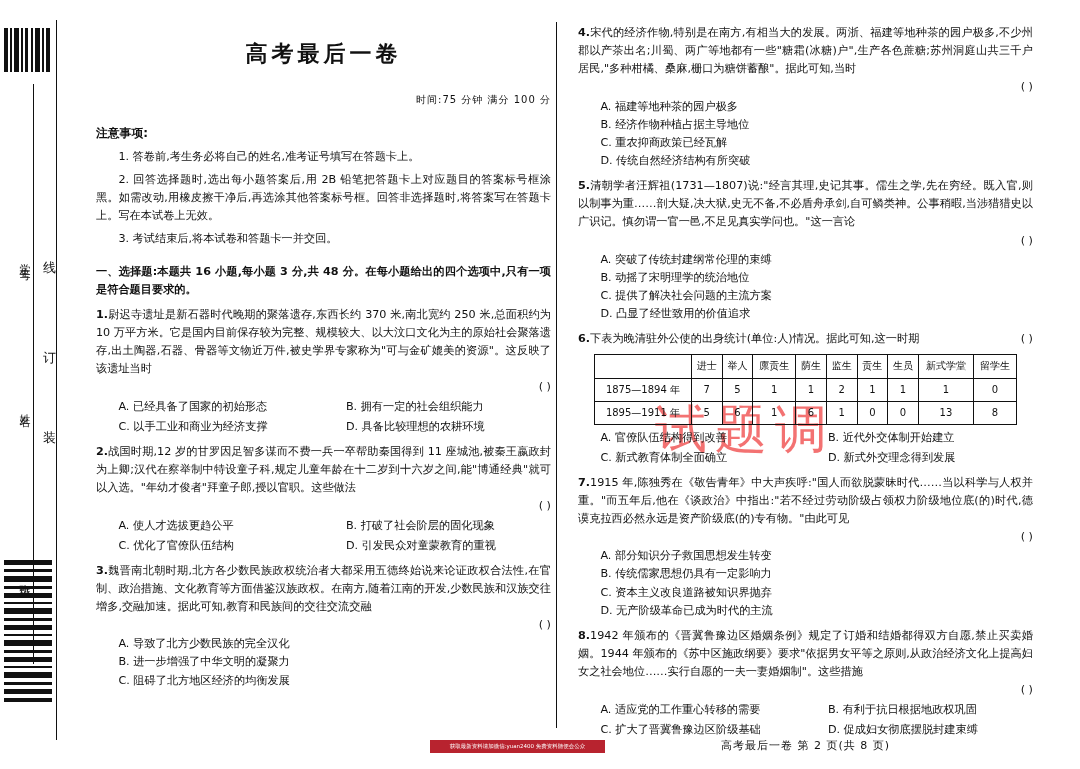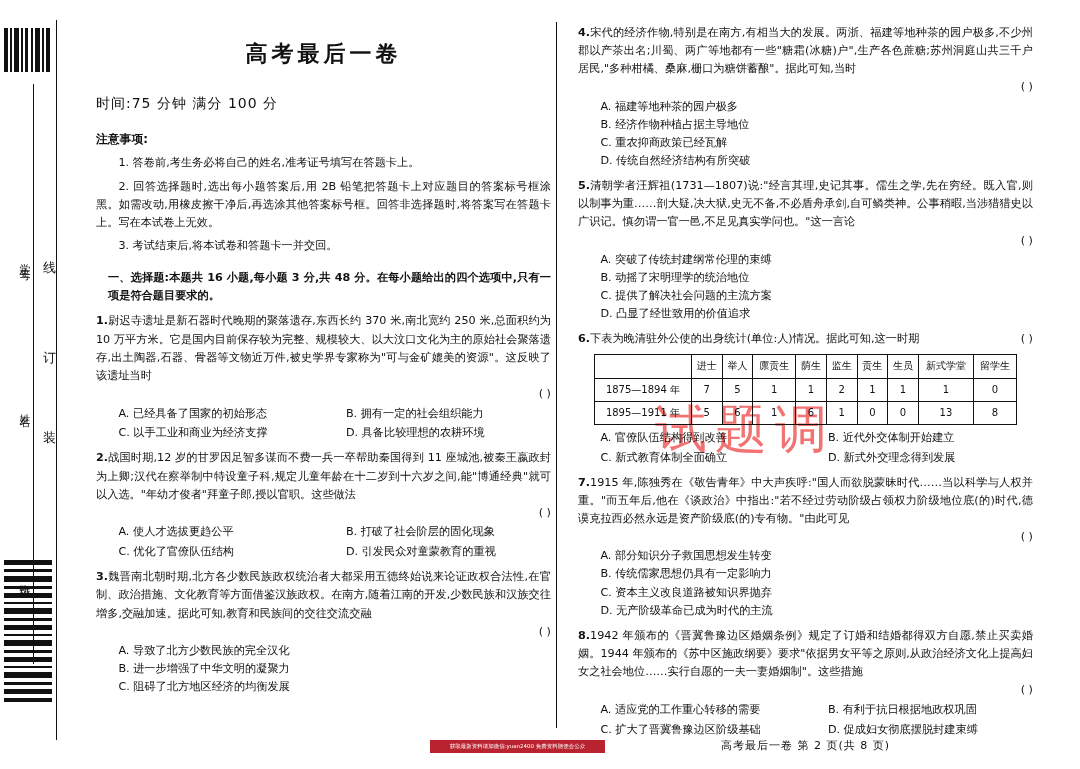--- a/index.html
+++ b/index.html
@@ -24,24 +24,24 @@
   .vt-zhuang{left:40px;top:420px;font-size:13px;letter-spacing:6px;}
 
   
   .col{position:absolute;top:22px;width:455px;height:700px;font-size:11.2px;line-height:1.62;}
   .col-left{left:96px;}
   .col-right{left:578px;}
   .divider{position:absolute;left:556px;top:22px;width:1px;height:706px;background:#111;}
 
   h1.title{font-family:"DejaVu Serif","Liberation Serif",serif;font-size:22px;font-weight:bold;text-align:center;letter-spacing:4px;margin:14px 0 0 0;}
   h2.subject{font-family:"DejaVu Serif","Liberation Serif",serif;font-size:15px;font-weight:bold;text-align:center;letter-spacing:6px;margin:22px 0 0 0;}
-  .timeline{text-align:left;font-size:14px;margin:20px 0 0 0;letter-spacing:1px;}
+  .timeline{text-align:right;font-size:10px;margin:20px 0 0 0;letter-spacing:1px;}
   .notice-title{font-weight:bold;font-size:11.8px;margin:16px 0 4px 0;}
   .notice-item{margin:5px 0 5px 0;text-indent:2em;text-align:justify;}
-  .sec-title{font-weight:bold;margin:14px 0 6px 12px;text-align:justify;}
+  .sec-title{font-weight:bold;margin:14px 0 6px 0;text-align:justify;}
 
   .q{margin:7px 0 3px 0;text-align:justify;position:relative;}
   .q .num{font-weight:bold;}
   .q p{margin:0;text-indent:0;}
   .qbody{text-indent:0;}
   .opts{margin:1px 0 0 0;}
   .optrow{display:flex;margin:1.5px 0;}
   .optrow .o{flex:0 0 50%;padding-left:2em;box-sizing:border-box;}
   .optfull{padding-left:2em;}
   .paren{float:right;letter-spacing:0;}

